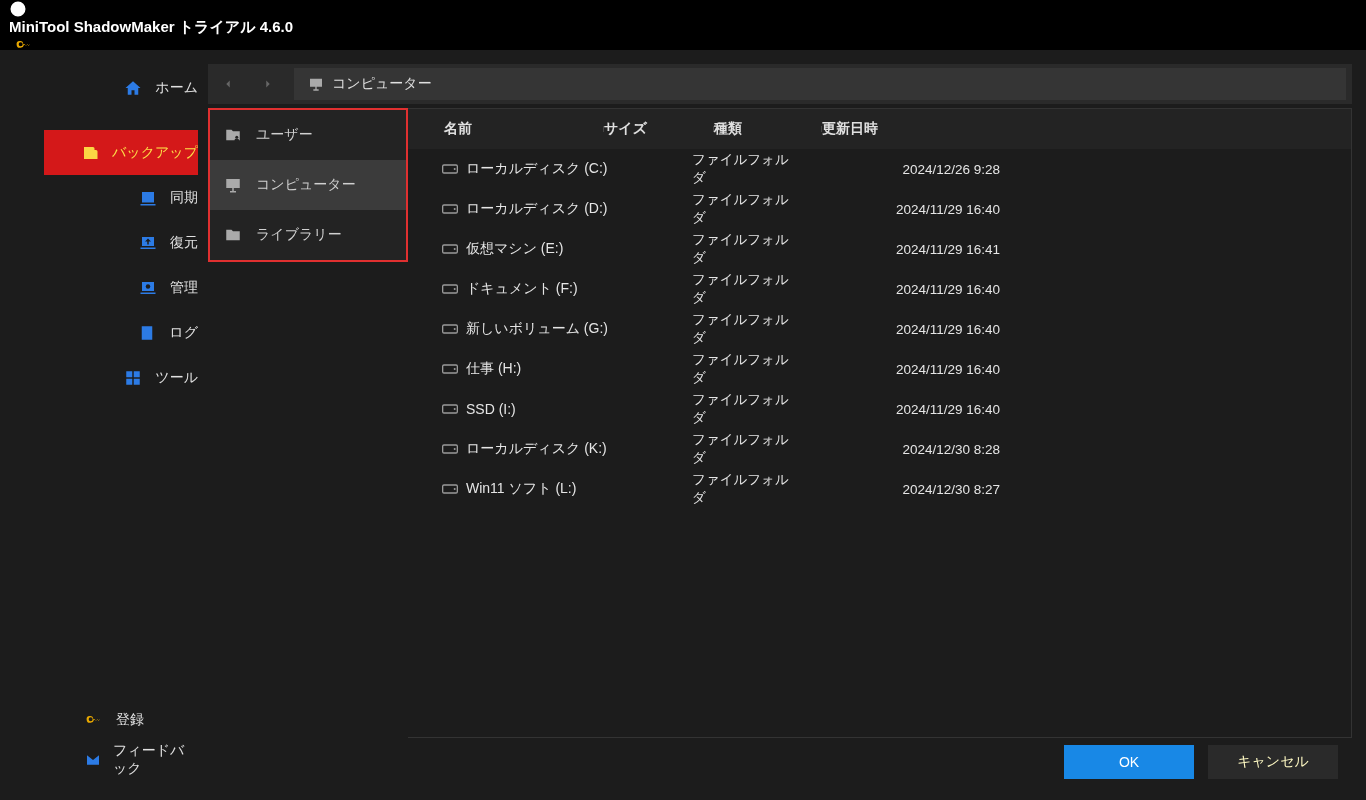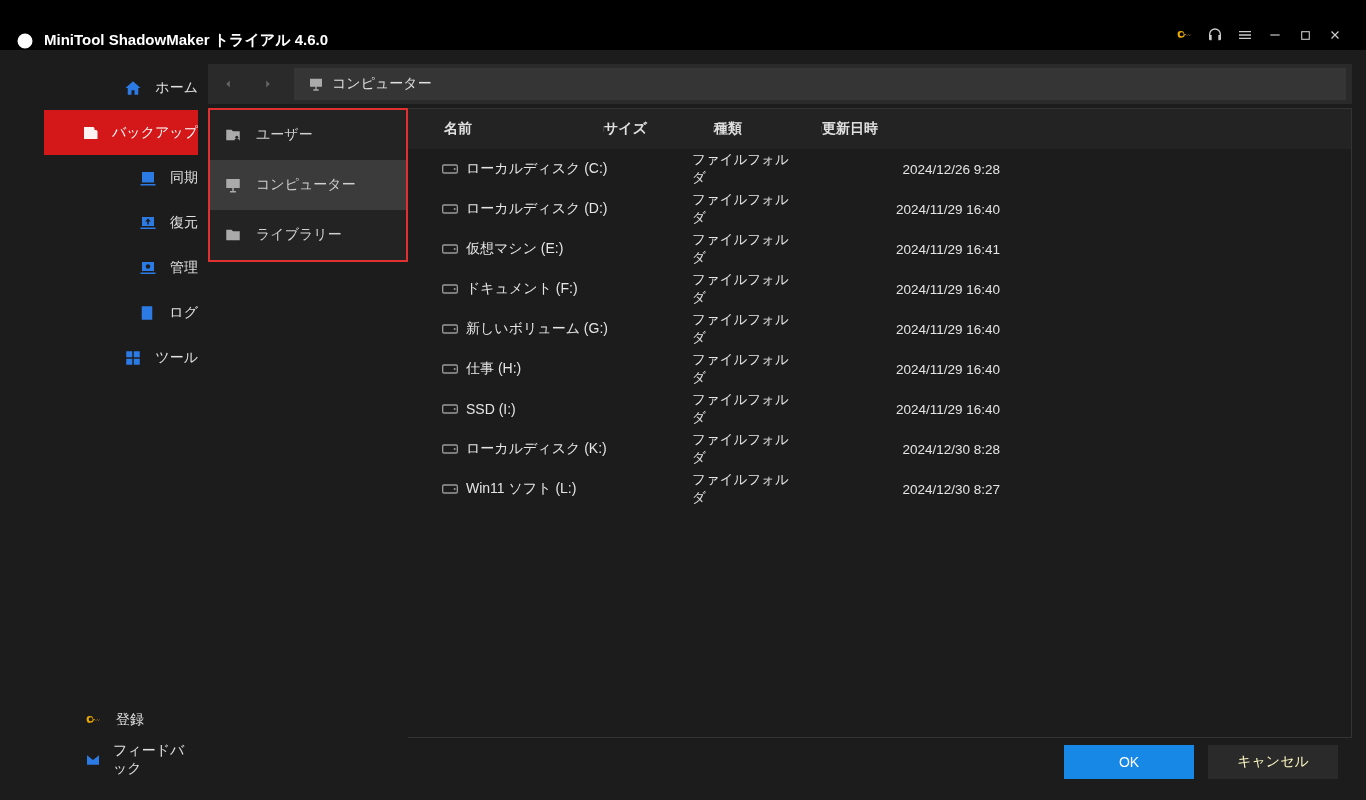--- a/index.html
+++ b/index.html
@@ -1,30 +1,30 @@
 <!DOCTYPE html>
 <html><head>
 <meta charset="utf-8">
 <style>
   * { box-sizing: border-box; margin: 0; padding: 0; }
   body { width: 1366px; height: 800px; background: #1a1a1a; font-family: "Segoe UI", "Meiryo", sans-serif; color: #e0e0e0; overflow: hidden; font-size: 14px; }
   
   
-  .title-bar { height: 50px; background: #000; display: flex; align-items: flex-end; padding: 0 16px; }
+  .title-bar { height: 50px; background: #000; display: flex; align-items: flex-start; padding: 0 9px; flex-direction: column; }
   .title-bar .logo { margin-right: 10px; }
   .title-bar .title { color: #fff; font-weight: 600; font-size: 15px; }
   .title-bar .spacer { flex: 1; }
   .title-bar .win-btn { width: 30px; height: 30px; display: flex; align-items: center; justify-content: center; cursor: pointer; color: #ccc; }
   .title-bar .key-icon { color: #e8a800; }
 
   
   .main { display: flex; height: 750px; }
   .sidebar { width: 198px; background: #1c1c1c; display: flex; flex-direction: column; padding-top: 15px; align-items: flex-end; }
   .sidebar .nav-item { height: 45px; display: flex; align-items: center; padding-left: 36px; cursor: pointer; color: #e0e0e0; gap: 12px; }
-  .sidebar .nav-item.active { background: #d41819; color: #ffffff; }
+  .sidebar .nav-item.active { background: #d41819; color: #fde047; margin-top: 20px; }
   .sidebar .nav-item .icon { width: 20px; display: flex; align-items: center; justify-content: center; }
   .sidebar .nav-item .icon.blue { color: #2c7be5; }
   .sidebar .bottom { margin-top: auto; padding-bottom: 20px; margin-left: 48px; }
   .sidebar .bottom .nav-item { height: 40px; }
   .sidebar .bottom .key-icon { color: #e8a800; }
 
   
   .content { flex: 1; background: #1c1c1c; display: flex; flex-direction: column; padding: 14px 14px 14px 0; }
   .browser { flex: 1; display: flex; flex-direction: column; }
 

